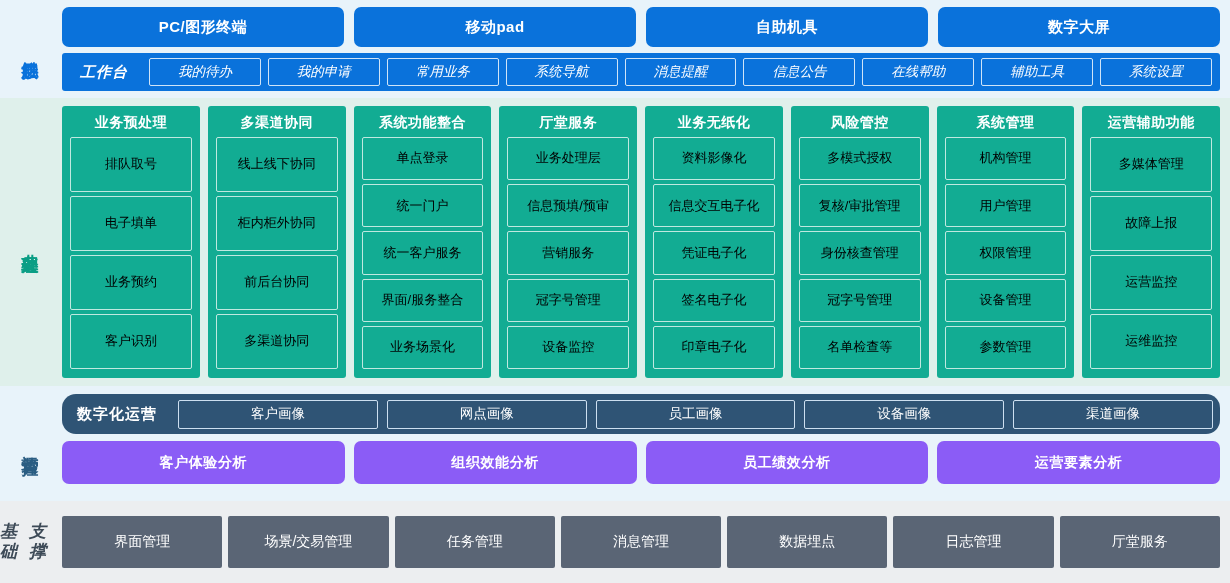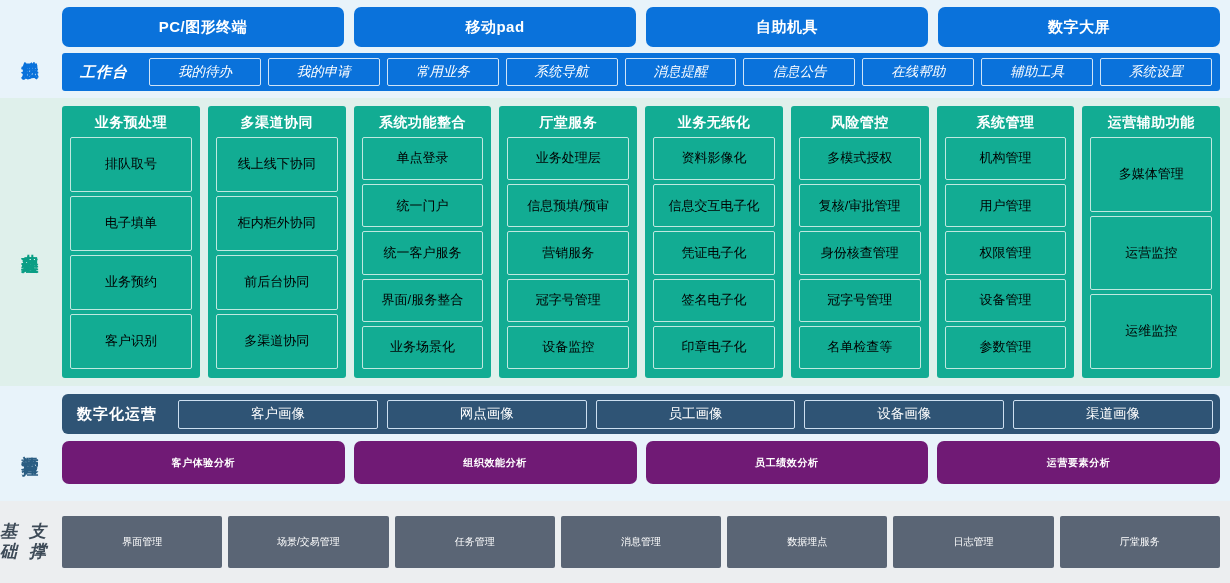--- a/index.html
+++ b/index.html
@@ -66,50 +66,50 @@
     color:#000000;font-size:13px;line-height:1.12;
     display:flex;align-items:center;justify-content:center;text-align:center;
     box-sizing:border-box;padding:1px 14px;
   }
 
   
   #layer-ops{height:115px;background:#e8f3fa;}
   #layer-ops .band-label{color:#2a5d82;}
   .ops-body{padding:8px 10px 8px 4px;gap:7px;}
   .ops-row1{
-    height:40px;background:#2f5475;border-radius:6px;
+    height:40px;background:#2f5475;border-radius:14px;
     display:flex;align-items:center;gap:9px;padding:0 7px;box-sizing:border-box;
   }
   .ops-row1-title{
     color:#fff;font-size:15px;font-weight:bold;letter-spacing:1px;
     flex:0 0 auto;padding:0 12px 0 8px;white-space:nowrap;
   }
   .ops-portrait{
     flex:1 1 0;height:27px;border:1px solid #cddff0;border-radius:2px;
     color:#fff;font-size:13.5px;
     display:flex;align-items:center;justify-content:center;white-space:nowrap;
   }
   .ops-row2{display:flex;gap:9px;height:43px;}
   .ops-analysis{
-    flex:1 1 0;background:#701a75;border-radius:7px;color:#fff;
-    font-size:10px;font-weight:bold;letter-spacing:.6px;
+    flex:1 1 0;background:#8b5cf6;border-radius:7px;color:#fff;
+    font-size:14px;font-weight:bold;letter-spacing:.6px;
     display:flex;align-items:center;justify-content:center;white-space:nowrap;
   }
 
   
   #layer-base{height:82px;background:#eceef0;}
   #layer-base .band-label{
     color:#3d4a57;writing-mode:horizontal-tb;font-size:17px;
     line-height:1.2;text-align:left;font-style:italic;
   }
   .base-body{padding:11px 10px 11px 4px;justify-content:center;}
   .base-row{display:flex;gap:6px;height:52px;}
   .base-item{
     flex:1 1 0;background:#5a6575;border-radius:2px;color:#fff;
-    font-size:10px;display:flex;align-items:center;justify-content:center;
+    font-size:14px;display:flex;align-items:center;justify-content:center;
     white-space:nowrap;
   }
 </style>
 </head>
 <body>
 
 <div id="root">
 
   <section class="band" id="layer-contact">
     <div class="band-label">接触层</div>
@@ -200,20 +200,21 @@
           <div class="biz-item">机构管理</div>
           <div class="biz-item">用户管理</div>
           <div class="biz-item">权限管理</div>
           <div class="biz-item">设备管理</div>
           <div class="biz-item">参数管理</div>
         </div>
 
         <div class="biz-col">
           <div class="biz-col-title">运营辅助功能</div>
           <div class="biz-item">多媒体管理</div>
+          <div class="biz-item">故障上报</div>
           <div class="biz-item">运营监控</div>
           <div class="biz-item">运维监控</div>
         </div>
 
       </div>
     </div>
   </section>
 
   <section class="band" id="layer-ops">
     <div class="band-label">运营管控</div>

